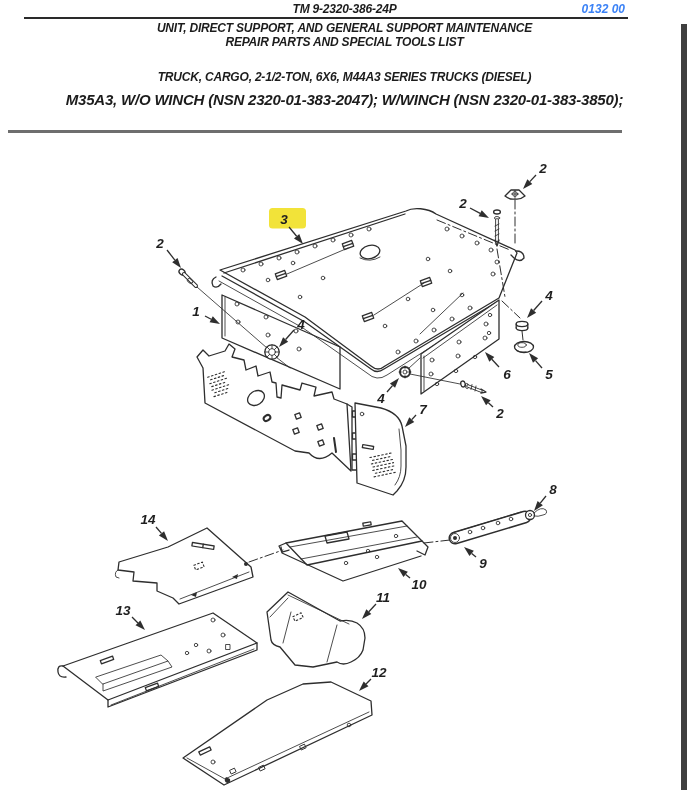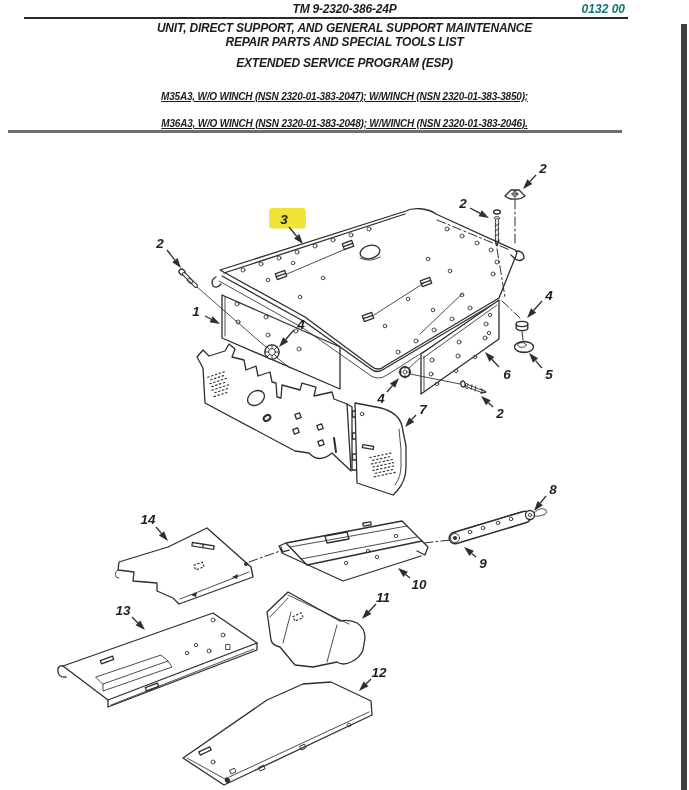--- a/index.html
+++ b/index.html
@@ -1,23 +1,23 @@
 <!DOCTYPE html>
 <html style="--ink: #2e2e2e;"><head>
 <meta charset="utf-8">
 <style>
   html,body{margin:0;padding:0;background:#fff;}
   .page{position:relative;width:689px;height:790px;background:#fff;overflow:hidden;
         font-family:"Liberation Sans",sans-serif;}
   .hline{position:absolute;left:0;width:100%;text-align:center;
          font-style:italic;font-weight:700;font-size:12px;color:#1c1c1c;
          letter-spacing:-0.2px;white-space:nowrap;}
-  .hline.big{font-size:10px;text-decoration:underline;}
+  .hline.big{font-size:15px;}
   .pagecode{position:absolute;top:2px;right:64px;font-style:italic;font-weight:700;
-            font-size:12px;color:#0f766e;}
+            font-size:12px;color:#3b82f6;}
   .rule{position:absolute;}
   .rule1{top:17px;left:24px;width:604px;height:2px;background:#2a2a2a;}
   .rule2{top:130px;left:8px;width:614px;height:3px;background:#6e6e6e;}
   .right-bar{position:absolute;top:24px;left:681px;width:6px;height:766px;background:#3f3f3f;}
   svg#diagram{position:absolute;top:0;left:0;}
   .art{stroke:var(--ink,#2e2e2e);fill:none;stroke-width:1.3;stroke-linejoin:round;stroke-linecap:round;}
   .f{fill:#ffffff;}
   .ink{fill:var(--ink,#2e2e2e);stroke:none;}
   .thin{stroke-width:0.85;}
   .dd{stroke-dasharray:9 3 2 3;stroke-width:1;}
@@ -29,23 +29,22 @@
 </head>
 <body>
 
 <div class="page" style="background: rgb(255, 255, 255);">
 
   <div class="hline" style="top:2px">TM 9-2320-386-24P</div>
   <div class="pagecode">0132 00</div>
   <div class="rule rule1"></div>
   <div class="hline" style="top:35px">REPAIR PARTS AND SPECIAL TOOLS LIST</div>
   <div class="hline" style="top:21px">UNIT, DIRECT SUPPORT, AND GENERAL SUPPORT MAINTENANCE</div>
-  <div class="hline" style="top:56px">EXTENDED SERVICE PROGRAM (ESP)</div>
+  <div class="hline" style="top:70px">TRUCK, CARGO, 2-1/2-TON, 6X6, M44A3 SERIES TRUCKS (DIESEL)</div>
   <div class="hline big" style="top:91px">M35A3, W/O WINCH (NSN 2320-01-383-2047); W/WINCH (NSN 2320-01-383-3850);</div>
-  <div class="hline big" style="top:118px">M36A3, W/O WINCH (NSN 2320-01-383-2048); W/WINCH (NSN 2320-01-383-2046).</div>
   <div class="rule rule2"></div>
   <div class="right-bar"></div>
 
   <svg id="diagram" width="689" height="790" viewBox="0 0 689 790">
     <g id="art" class="art">
 
       <g>
         <path class="f" d="M220,270 L406,211 C413,207 428,208 436,214 L515,250 L517,253 L499,298 L385,366 Q378,372 371,366 L305,317 Z"></path>
         <path d="M224,273 L405,214"></path>
         <path d="M222,276 L305,322 L371,369 Q377,374 384,369 L497,302"></path>

